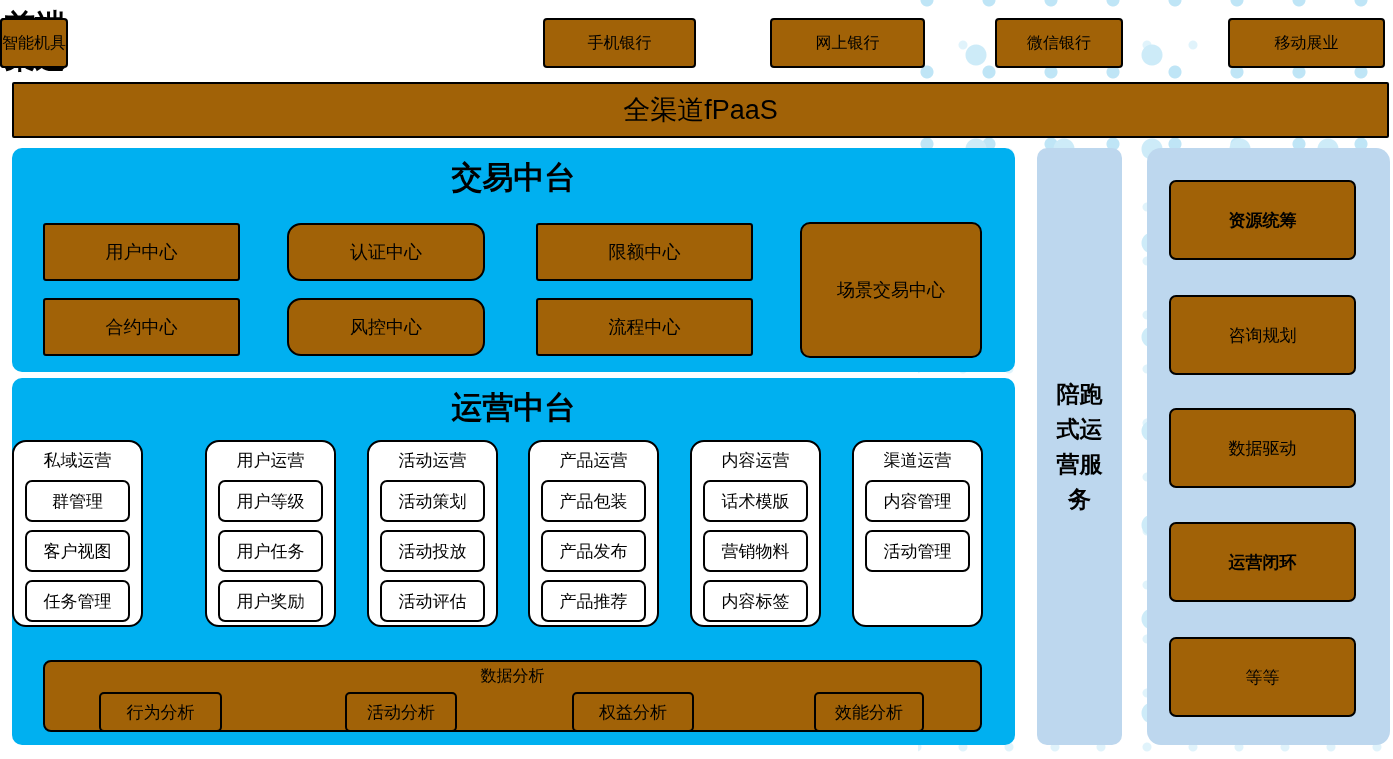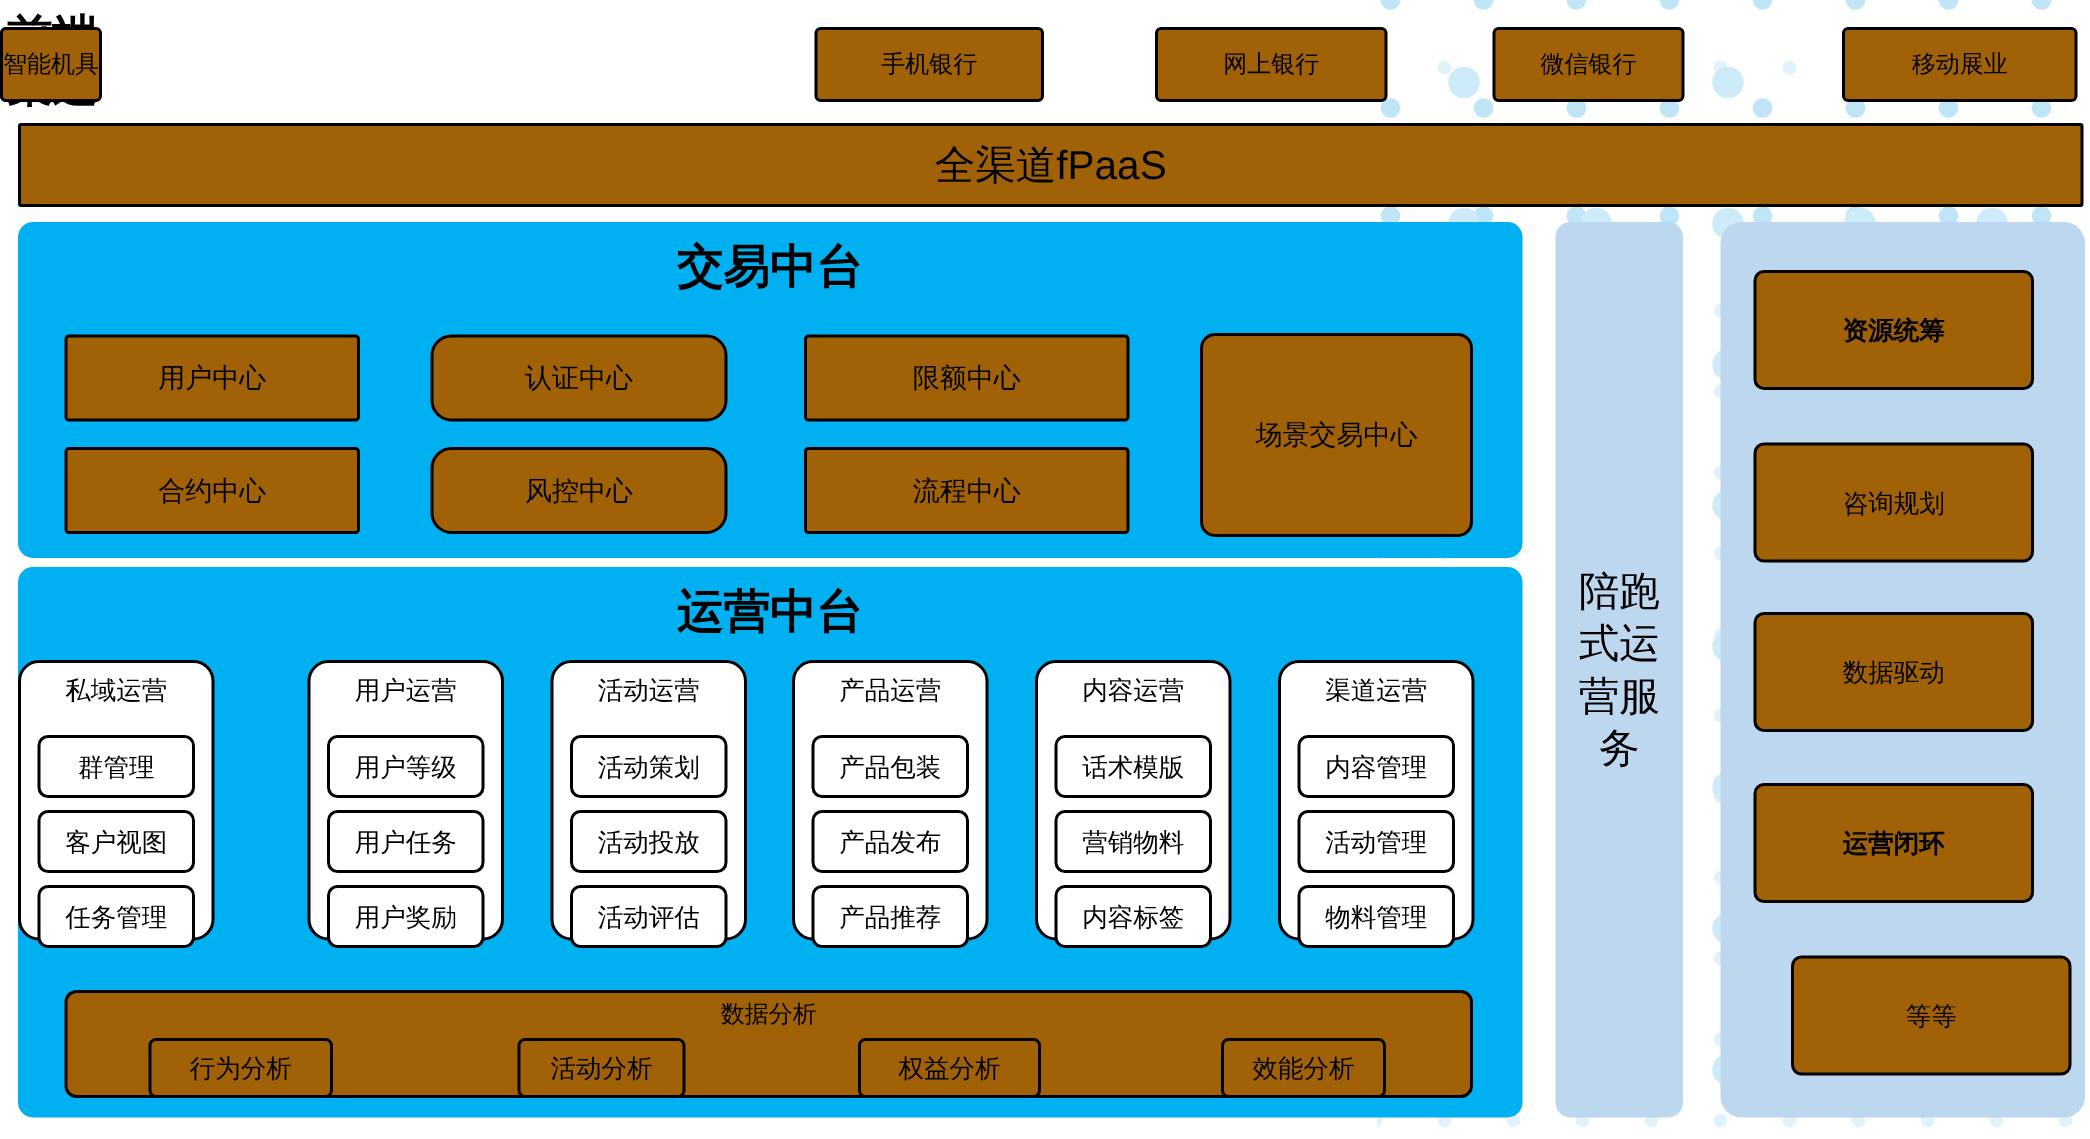--- a/index.html
+++ b/index.html
@@ -72,48 +72,48 @@
   .ops-col:nth-of-type(5) { left:678px; } .ops-col:nth-of-type(6) { left:840px; }
   .ops-col-title {
     display:block; text-align:center; margin-top:7px; font-size:17px; font-weight:500;
   }
   .ops-item {
     position:relative; margin:8px auto 0 auto; width:105px; height:42px;
     background:#fff; border:2px solid #000; border-radius:7px;
     display:flex; align-items:center; justify-content:center;
     font-size:17px; font-weight:500;
   }
-  .ops-item:first-of-type { margin-top:18px; }
+  .ops-item:first-of-type { margin-top:8px; }
 
   
   .analysis { left:31px; top:282px; width:939px; height:72px; border-radius:8px; display:block; }
   .analysis-title { display:block; text-align:center; margin-top:4px; font-size:16px; font-weight:500; }
   .an-item { top:30px; height:40px; font-size:17px; border-radius:5px; }
   .an-item:nth-of-type(1) { left:54px;  width:123px; }
   .an-item:nth-of-type(2) { left:300px; width:112px; }
   .an-item:nth-of-type(3) { left:527px; width:122px; }
   .an-item:nth-of-type(4) { left:769px; width:110px; }
 
   
   .panel-light { position:absolute; background:#BDD7EE; }
   .accompany {
     left:1037px; top:148px; width:85px; height:597px; border-radius:10px;
     display:flex; align-items:center; justify-content:center;
   }
   .accompany-text {
-    width:58px; font-size:27px; line-height:35px; font-weight:400; text-align:center;
+    width:58px; font-size:23px; line-height:35px; font-weight:700; text-align:center;
     word-break:break-all;
   }
   .service-panel { left:1147px; top:148px; width:243px; height:597px; border-radius:14px; }
   .svc-box { left:22px; width:187px; height:80px; font-size:17px; border-radius:7px; }
   .svc-box:nth-of-type(1) { top:32px; }
   .svc-box:nth-of-type(2) { top:147px; }
   .svc-box:nth-of-type(3) { top:260px; }
   .svc-box:nth-of-type(4) { top:374px; }
-  .svc-box:nth-of-type(5) { top:489px;margin-left:25px; }
+  .svc-box:nth-of-type(5) { top:489px; }
   .bold { font-weight:700; }
 </style>
 </head>
 <body>
 
 <div class="screen">
 
   <div class="dots"></div>
 
   <div class="front-label">前端渠道</div>
@@ -165,21 +165,20 @@
       <span class="ops-col-title">内容运营</span>
       <div class="ops-item">话术模版</div>
       <div class="ops-item">营销物料</div>
       <div class="ops-item">内容标签</div>
     </div>
 
     <div class="ops-col">
       <span class="ops-col-title">渠道运营</span>
       <div class="ops-item">内容管理</div>
       <div class="ops-item">活动管理</div>
-      <div class="ops-item">物料管理</div>
     </div>
 
     <div class="ops-col">
       <span class="ops-col-title">私域运营</span>
       <div class="ops-item">群管理</div>
       <div class="ops-item">客户视图</div>
       <div class="ops-item">任务管理</div>
     </div>
 
     <div class="wbox analysis">

